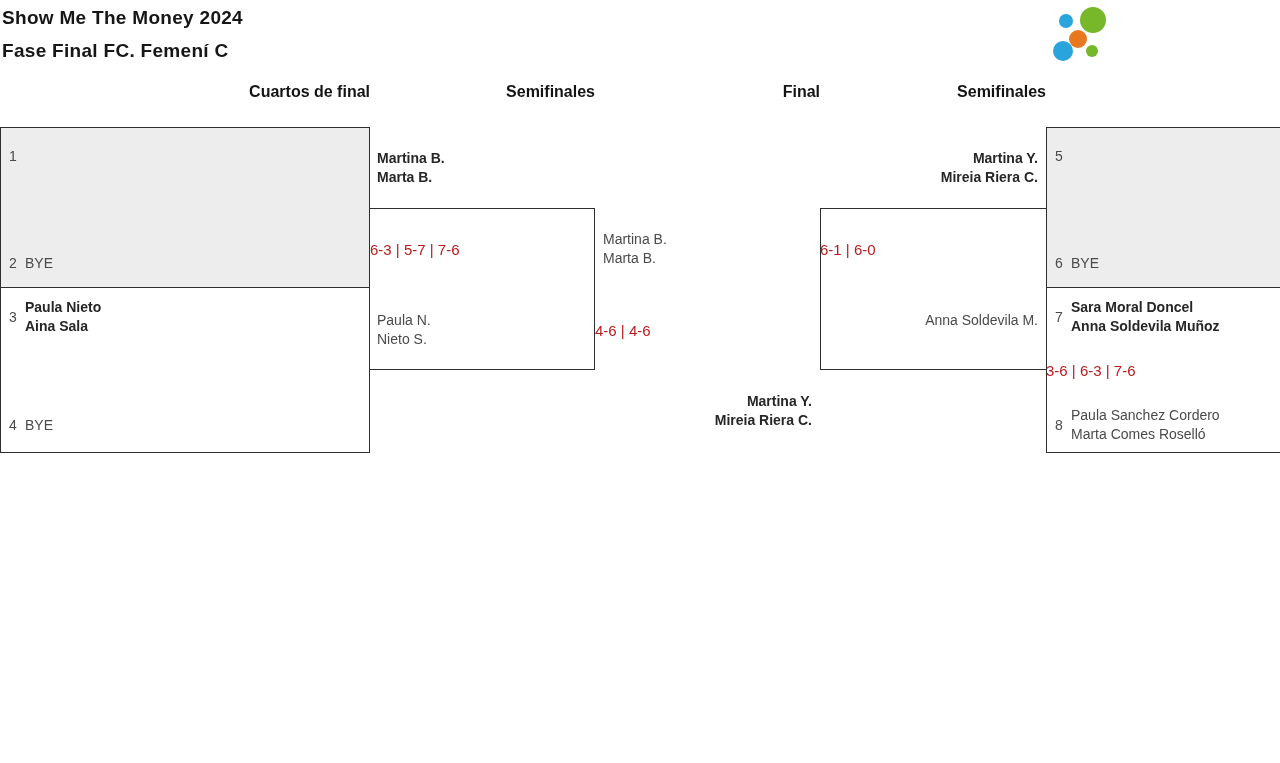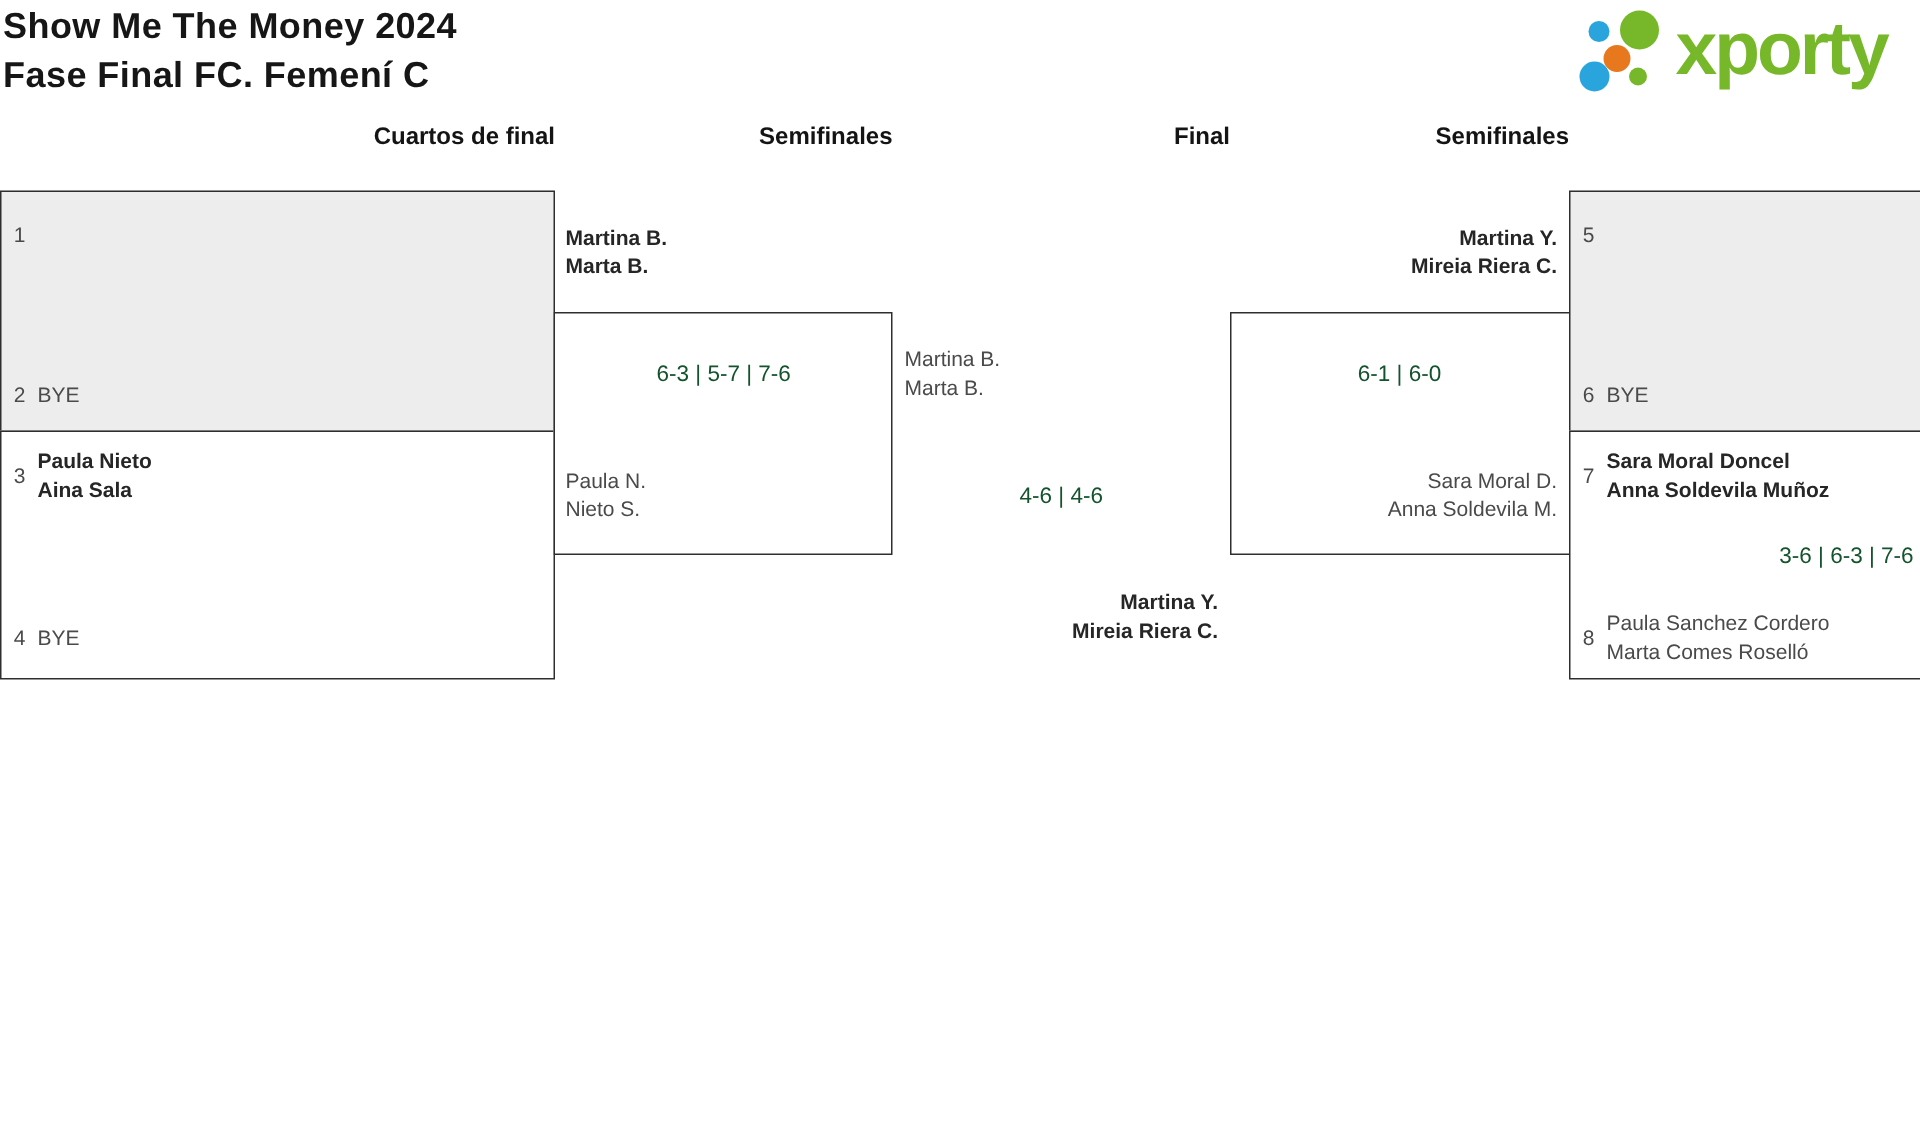--- a/index.html
+++ b/index.html
@@ -1,21 +1,21 @@
 <!DOCTYPE html>
 <html><head>
 <meta charset="utf-8">
 <style>
   * { margin:0; padding:0; box-sizing:border-box; }
   html,body { width:1280px; height:763px; overflow:hidden; background:#ffffff;
               font-family:"Liberation Sans", sans-serif; }
   .stage { position:relative; width:1416px; height:763px; background:#fff; }
 
   
-  .title { position:absolute; left:2px; top:1px; font-size:24px; font-weight:700;
+  .title { position:absolute; left:2px; top:1px; font-size:19px; font-weight:700;
            color:#161616; line-height:33px; letter-spacing:0.3px; }
 
   .logo { position:absolute; left:1050px; top:6px; width:230px; height:66px; }
   .dot { position:absolute; border-radius:50%; }
   .dot-blue-small   { left:9px;  top:8px;  width:14px; height:14px; background:#29a4dd; }
   .dot-green-big    { left:30px; top:1px;  width:26px; height:26px; background:#76b82a; }
   .dot-orange      { left:19px; top:24px; width:18px; height:18px; background:#e8781e; }
   .dot-blue-big    { left:3px;  top:35px; width:20px; height:20px; background:#29a4dd; }
   .dot-green-small { left:36px; top:39px; width:12px; height:12px; background:#76b82a; }
   .brand { position:absolute; left:67px; top:-5px; font-size:50px; line-height:62px;
@@ -40,22 +40,22 @@
   .box-qf3 { left:1046px; top:127px; width:370px; height:161px; }
   .box-qf4 { left:1046px; top:287px; width:370px; height:166px; }
 
   
   .seed  { position:absolute; width:16px; text-align:center; font-size:14px;
            color:#4a4a4a; line-height:18px; }
   .team  { position:absolute; font-size:14px; line-height:19px; }
   .team.winner { font-weight:700; color:#262626; }
   .team.loser  { font-weight:400; color:#4a4a4a; }
   .team.right  { text-align:right; }
-  .score { position:absolute; font-size:15px; color:#14532d; line-height:20px;
-           text-align:center; }
+  .score { position:absolute; font-size:15px; color:#b91c1c; line-height:20px;
+           }
 
   
   .qf1-seed-top { left:5px;  top:147px; }
   .qf1-team-top { left:25px; top:136px; }
   .qf1-seed-bot { left:5px;  top:254px; }
   .qf1-team-bot { left:25px; top:254px; }
   
   .qf2-seed-top { left:5px;  top:308px; }
   .qf2-team-top { left:25px; top:298px; }
   .qf2-seed-bot { left:5px;  top:416px; }
@@ -93,21 +93,20 @@
     <div>Show Me The Money 2024</div>
     <div>Fase Final FC. Femení C</div>
   </div>
 
   <div class="logo">
     <span class="dot dot-blue-small"></span>
     <span class="dot dot-green-big"></span>
     <span class="dot dot-orange"></span>
     <span class="dot dot-blue-big"></span>
     <span class="dot dot-green-small"></span>
-    <span class="brand">xporty</span>
   </div>
 
   <div class="round-header rh1">Cuartos de final</div>
   <div class="round-header rh2">Semifinales</div>
   <div class="round-header rh3">Final</div>
   <div class="round-header rh4">Semifinales</div>
   <div class="round-header rh5">Cuartos de final</div>
 
   <div class="box gray box-qf1"></div>
   <div class="box box-qf2"></div>
@@ -151,21 +150,20 @@
     <div>Martina Y.</div>
     <div>Mireia Riera C.</div>
   </div>
 
   <div class="team winner right sfr-team-top">
     <div>Martina Y.</div>
     <div>Mireia Riera C.</div>
   </div>
   <div class="score sfr-score">6-1 | 6-0</div>
   <div class="team loser right sfr-team-bot">
-    <div>Sara Moral D.</div>
     <div>Anna Soldevila M.</div>
   </div>
 
   <div class="seed qf3-seed-top">5</div>
   <div class="seed qf3-seed-bot">6</div>
   <div class="team loser qf3-team-bot">
     <div>BYE</div>
   </div>
 
   <div class="seed qf4-seed-top">7</div>

